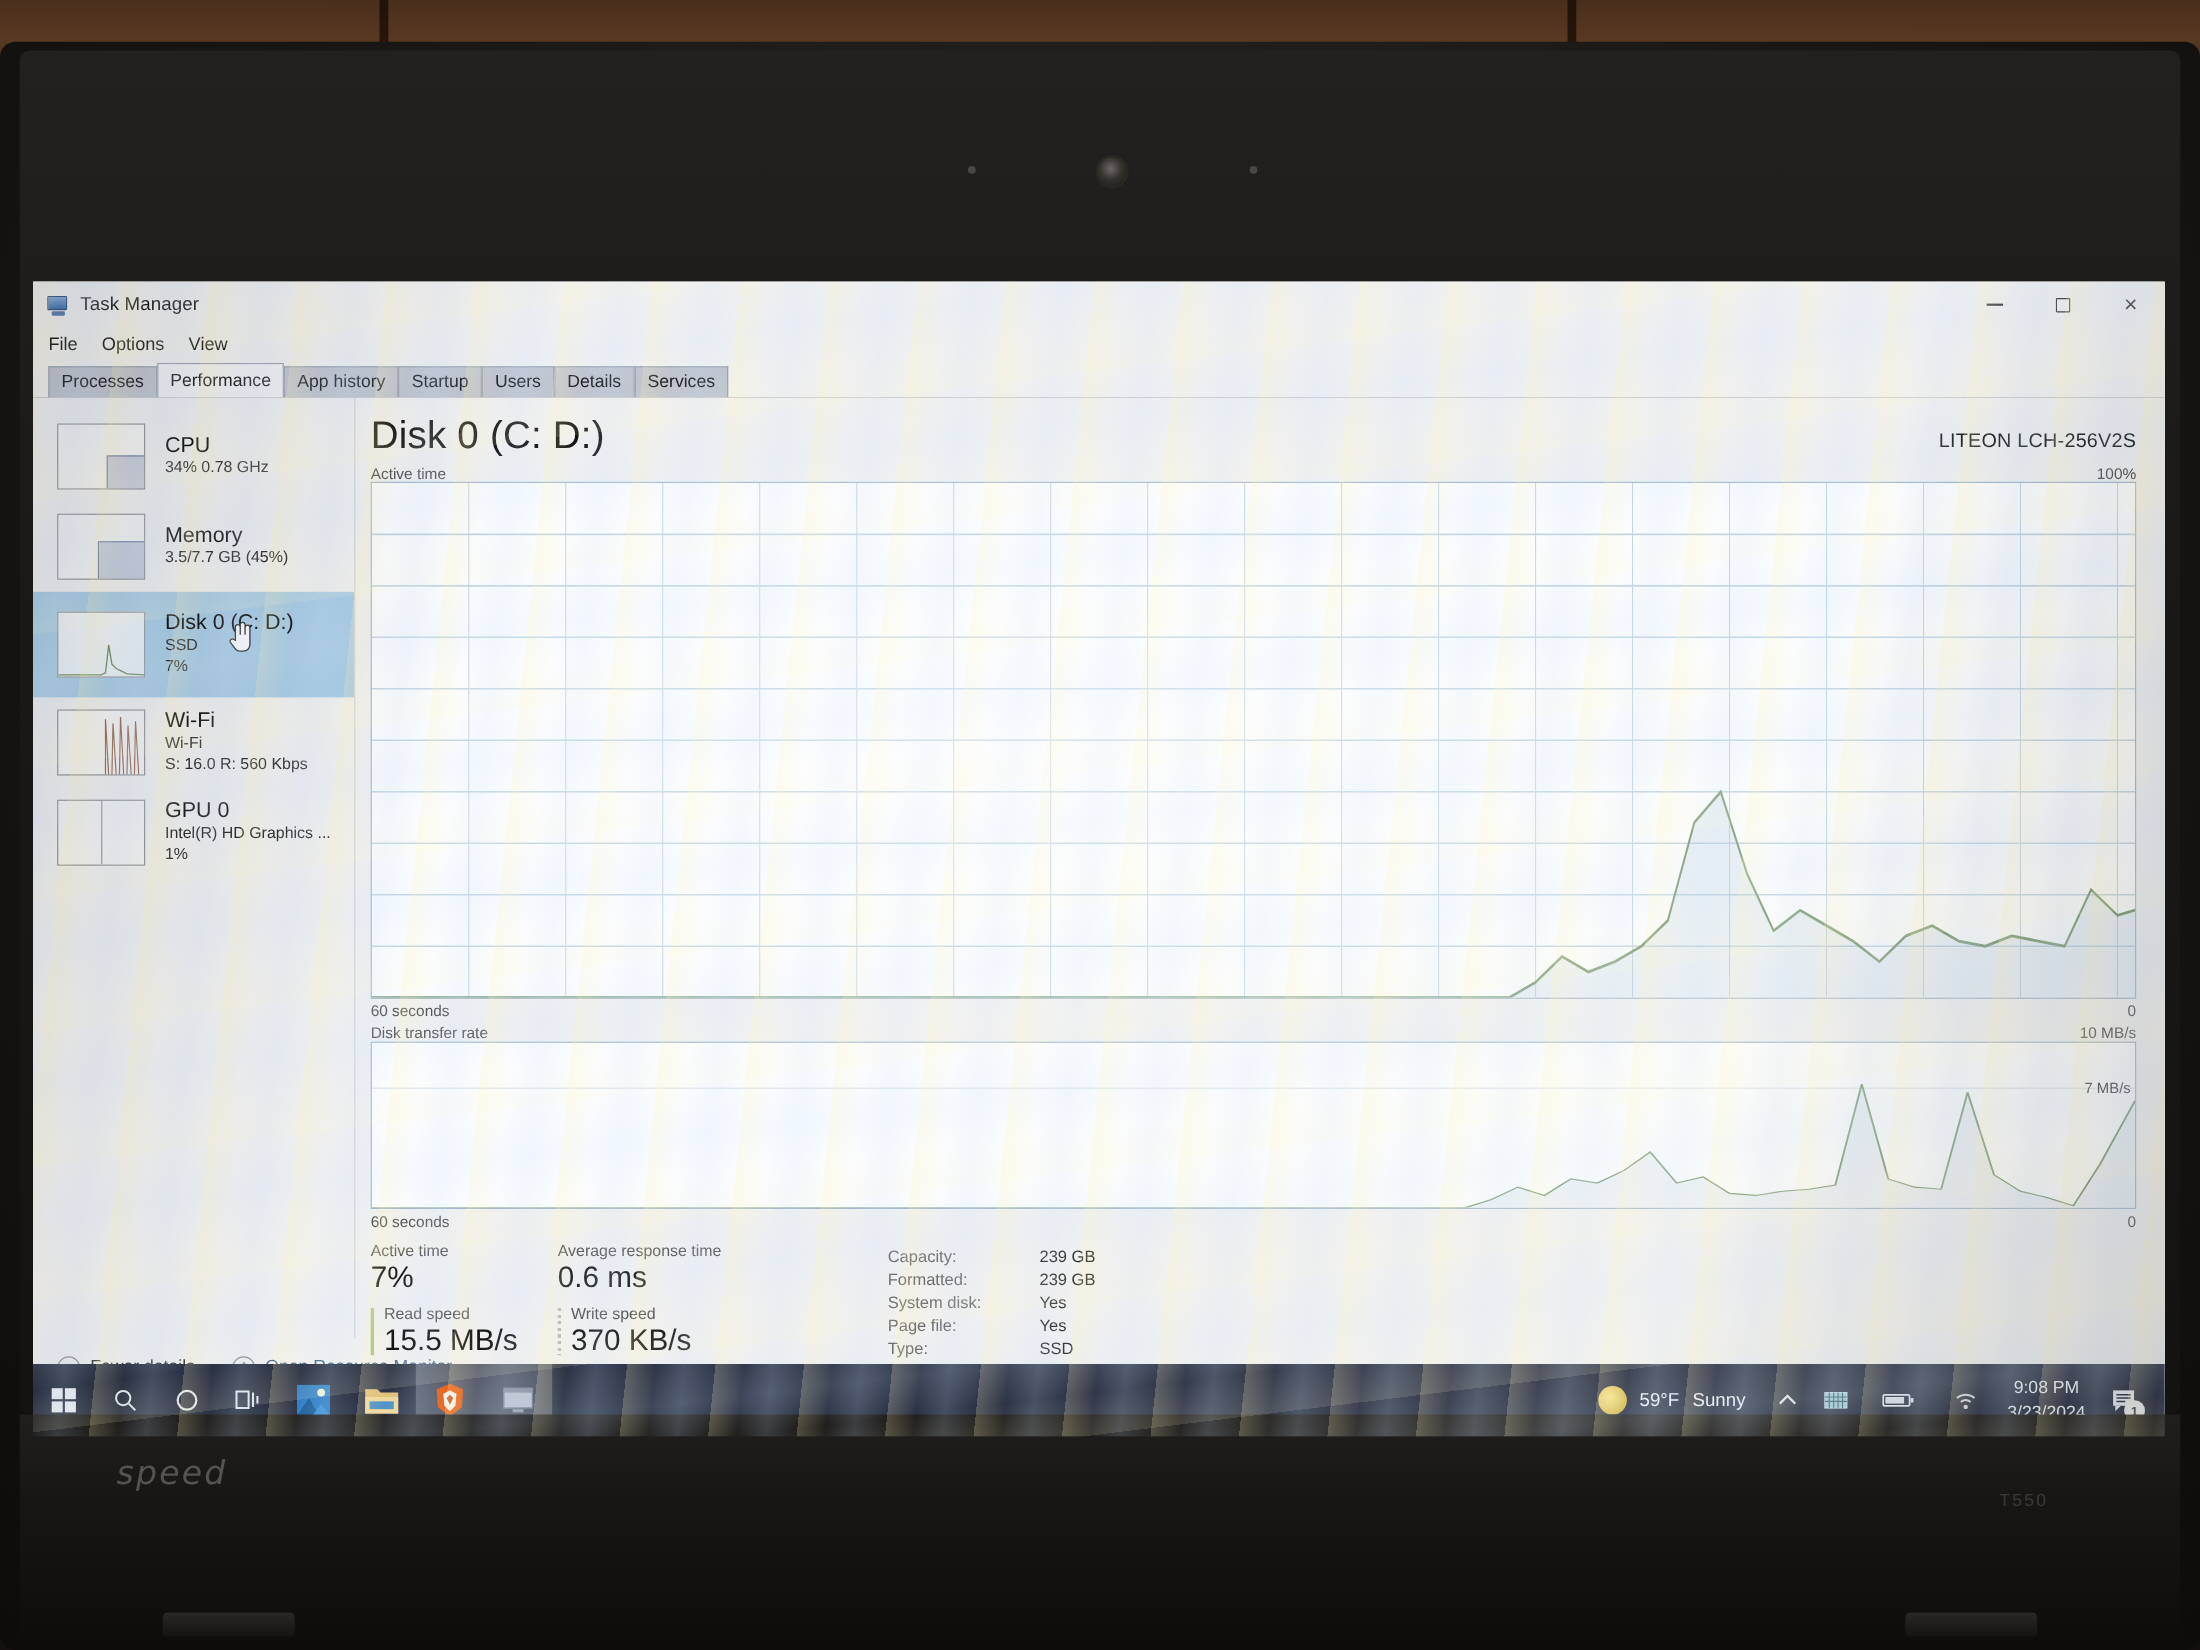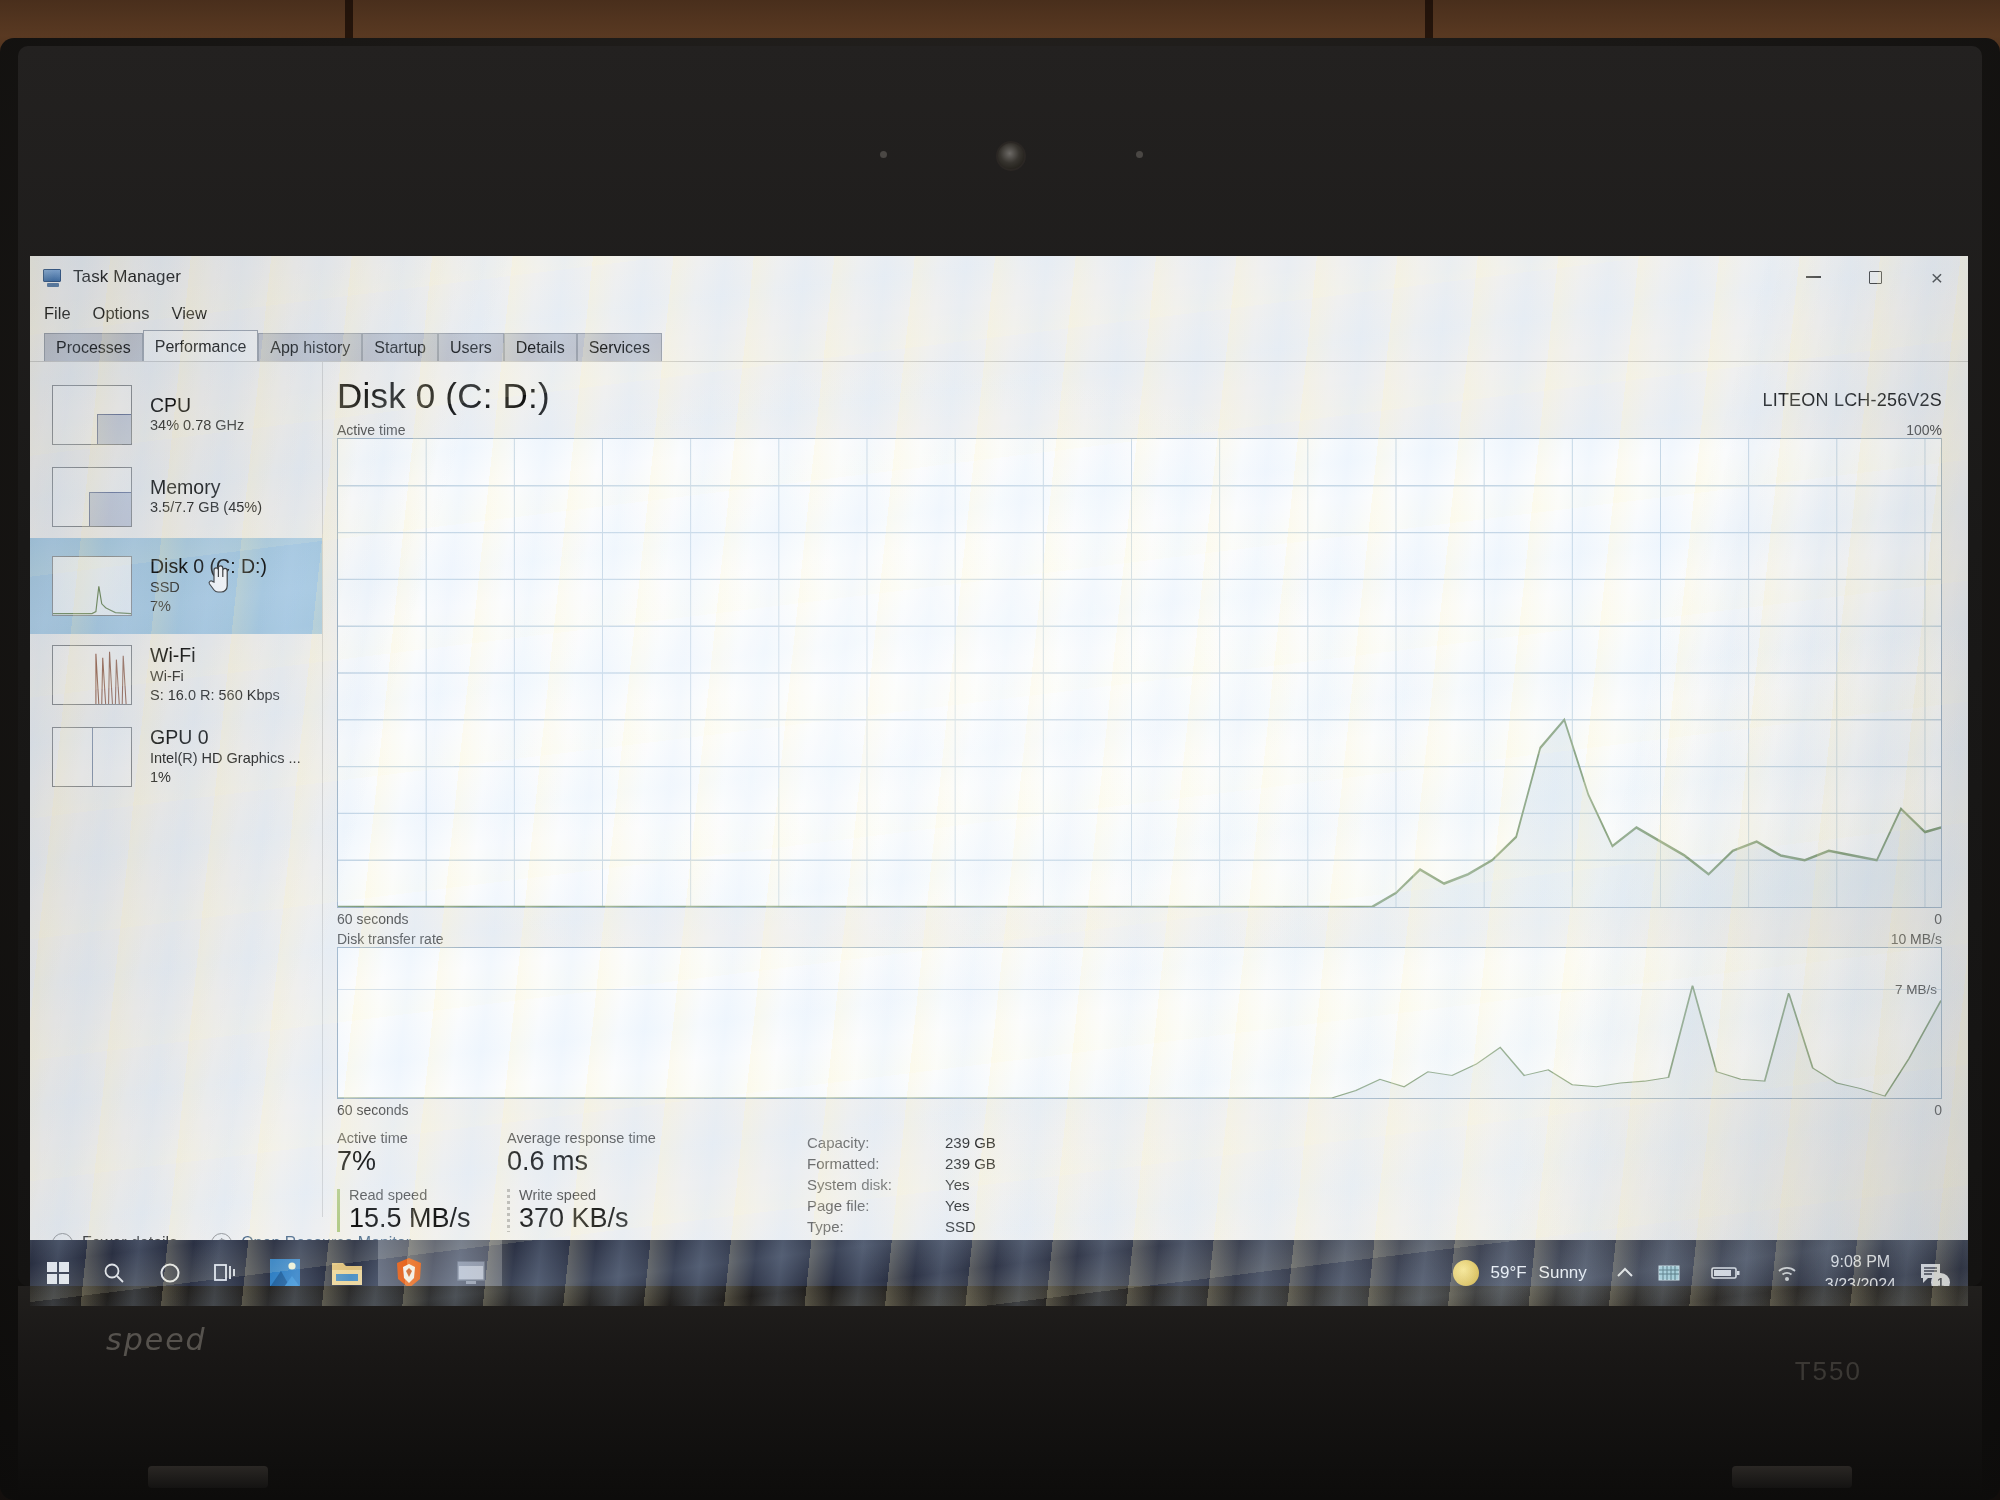--- a/index.html
+++ b/index.html
@@ -236,21 +236,21 @@
   #deck {
     position: absolute; left: 18px; top: 1248px; width: 1964px; height: 250px;
     background: linear-gradient(180deg,#211f1d 0%, #191716 28%, #100f0e 70%, #0a0908 100%);
     border-radius: 0 0 12px 12px;
   }
   .brand {
     position: absolute; left: 88px; top: 36px; font-size: 30px; letter-spacing: 2px;
     color: #6a6660; font-family: "DejaVu Sans", sans-serif; font-style: italic; opacity: .75;
   }
   .model-etch {
-    position: absolute; right: 120px; top: 70px; font-size: 26px; color: #4a4742; letter-spacing: 2px; opacity:.7;
+    position: absolute; right: 120px; top: 70px; font-size: 16px; color: #4a4742; letter-spacing: 2px; opacity:.7;
   }
   .latch {
     position: absolute; width: 120px; height: 22px; border-radius: 4px;
     background: linear-gradient(180deg,#2a2724,#141312); top: 180px;
   }
 </style>
 </head>
 <body>
 
 <div id="photo">

